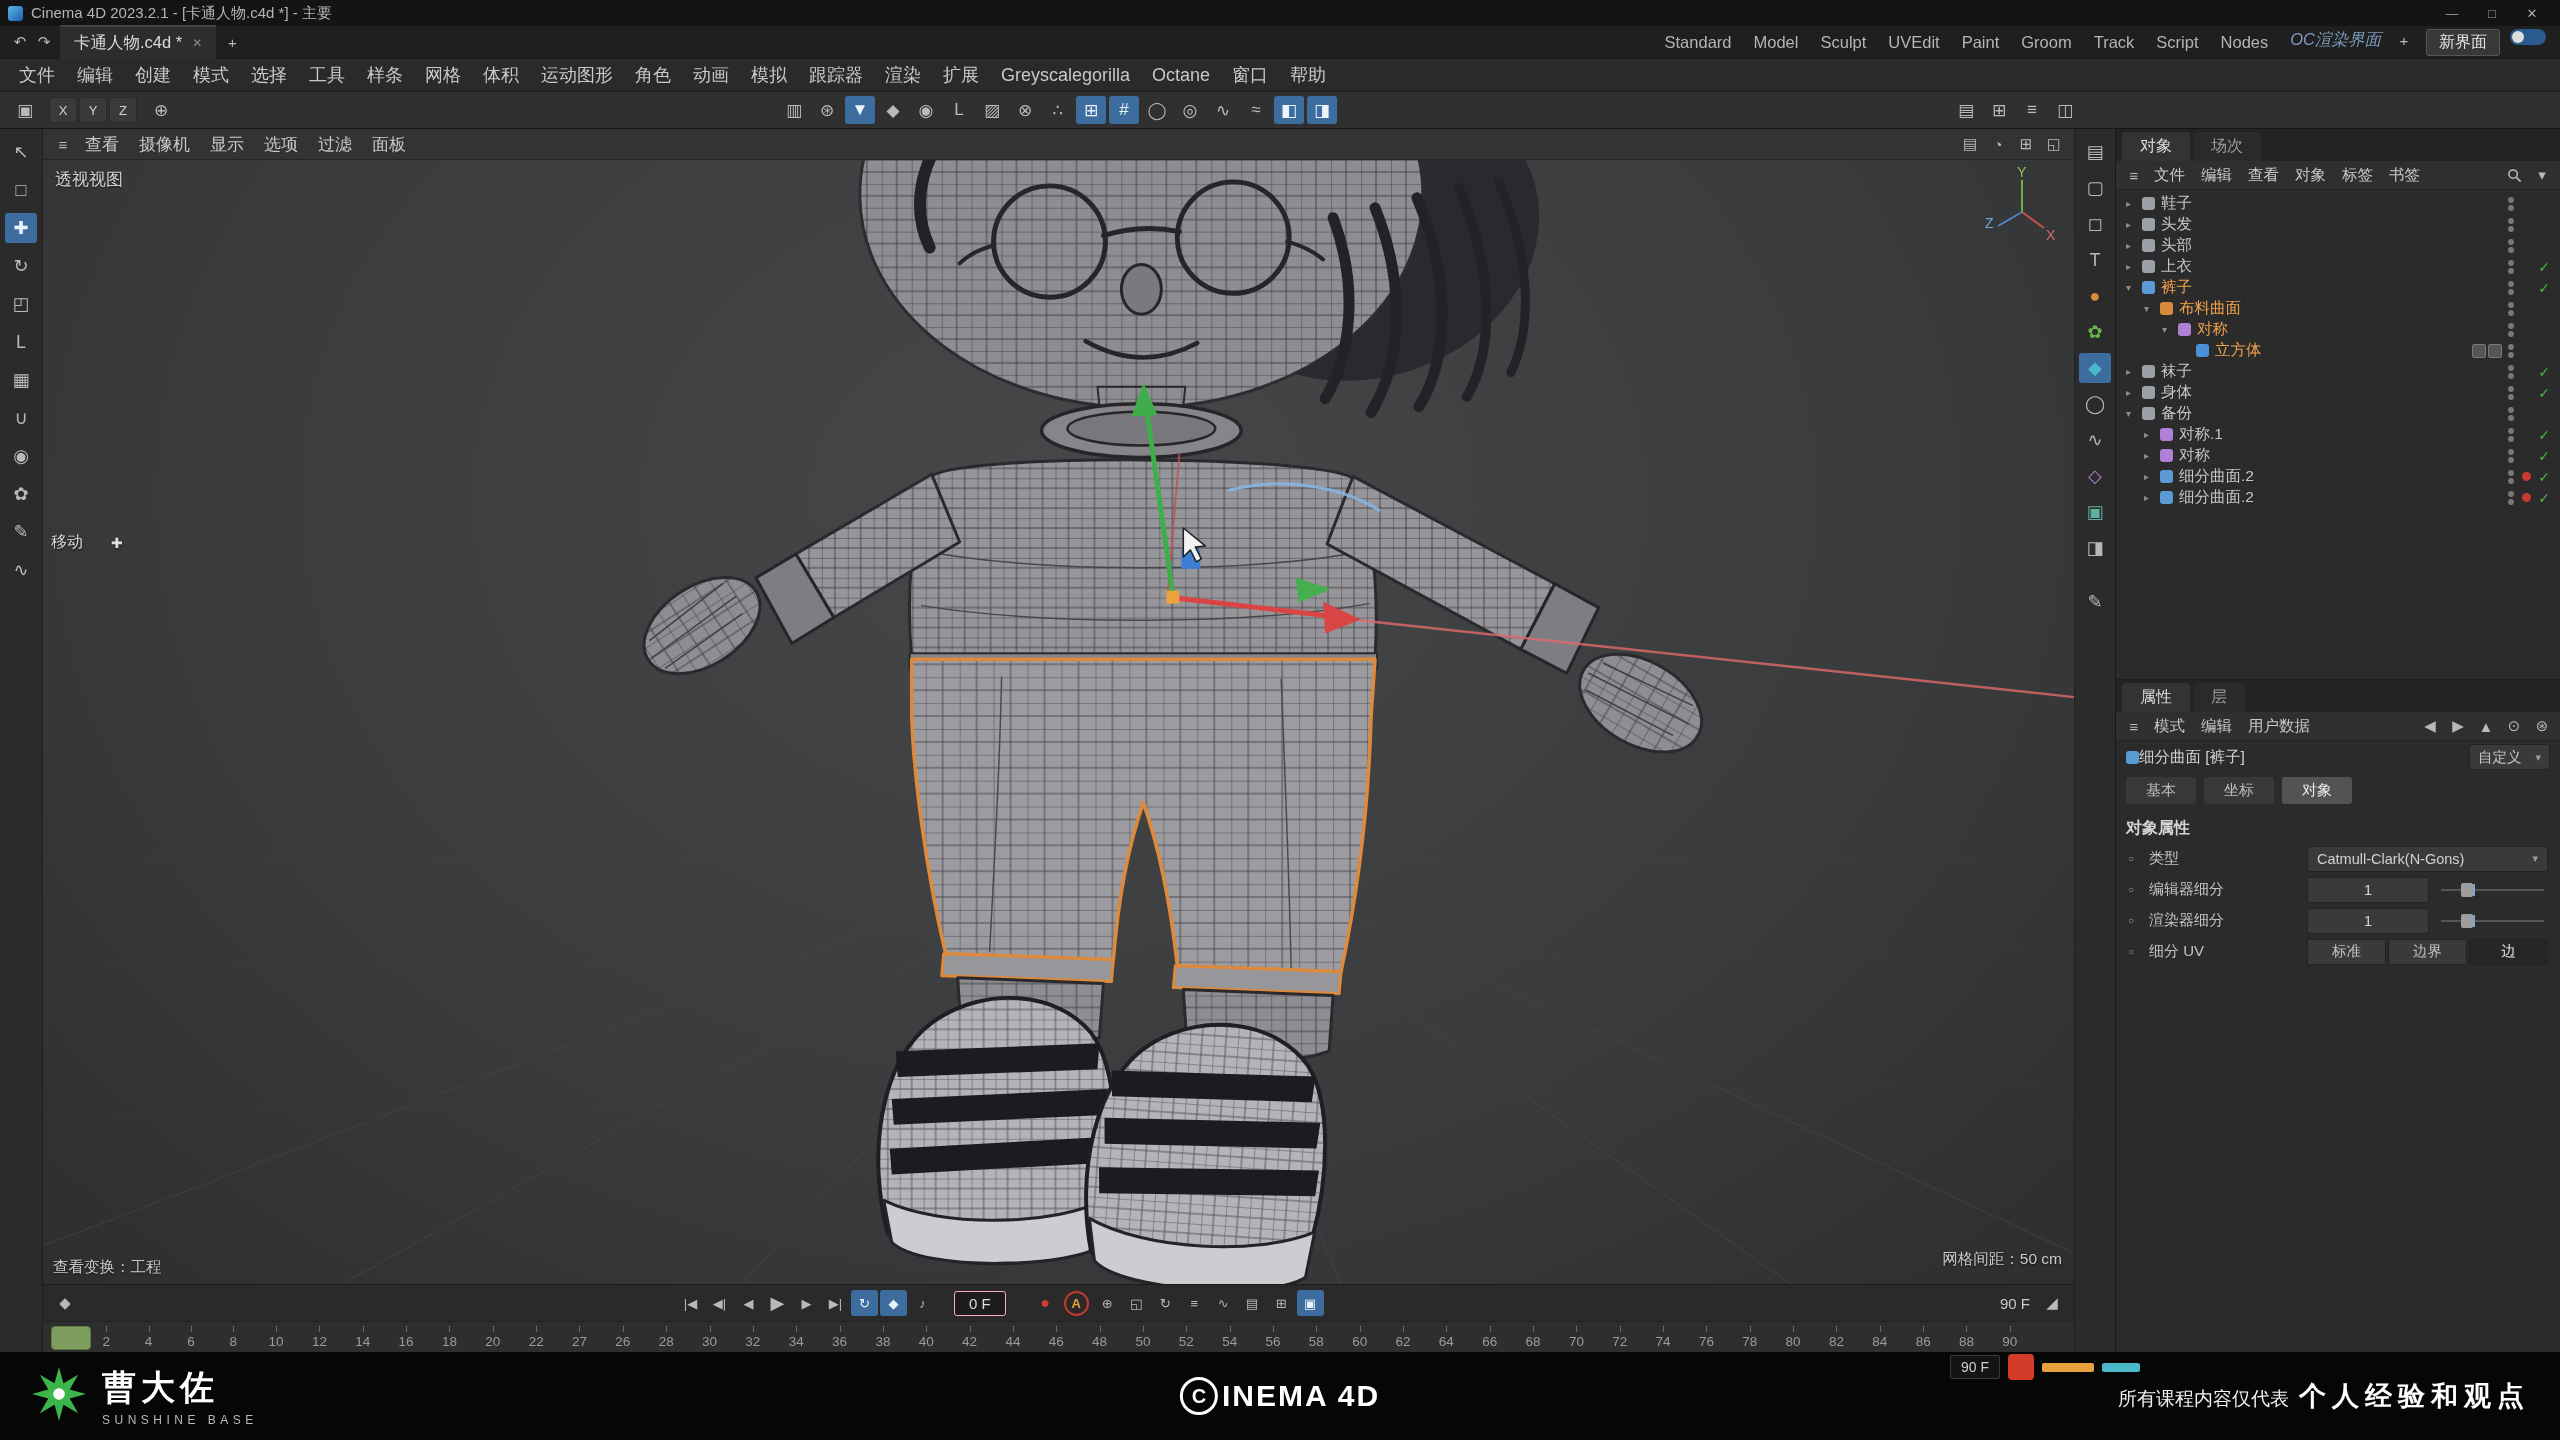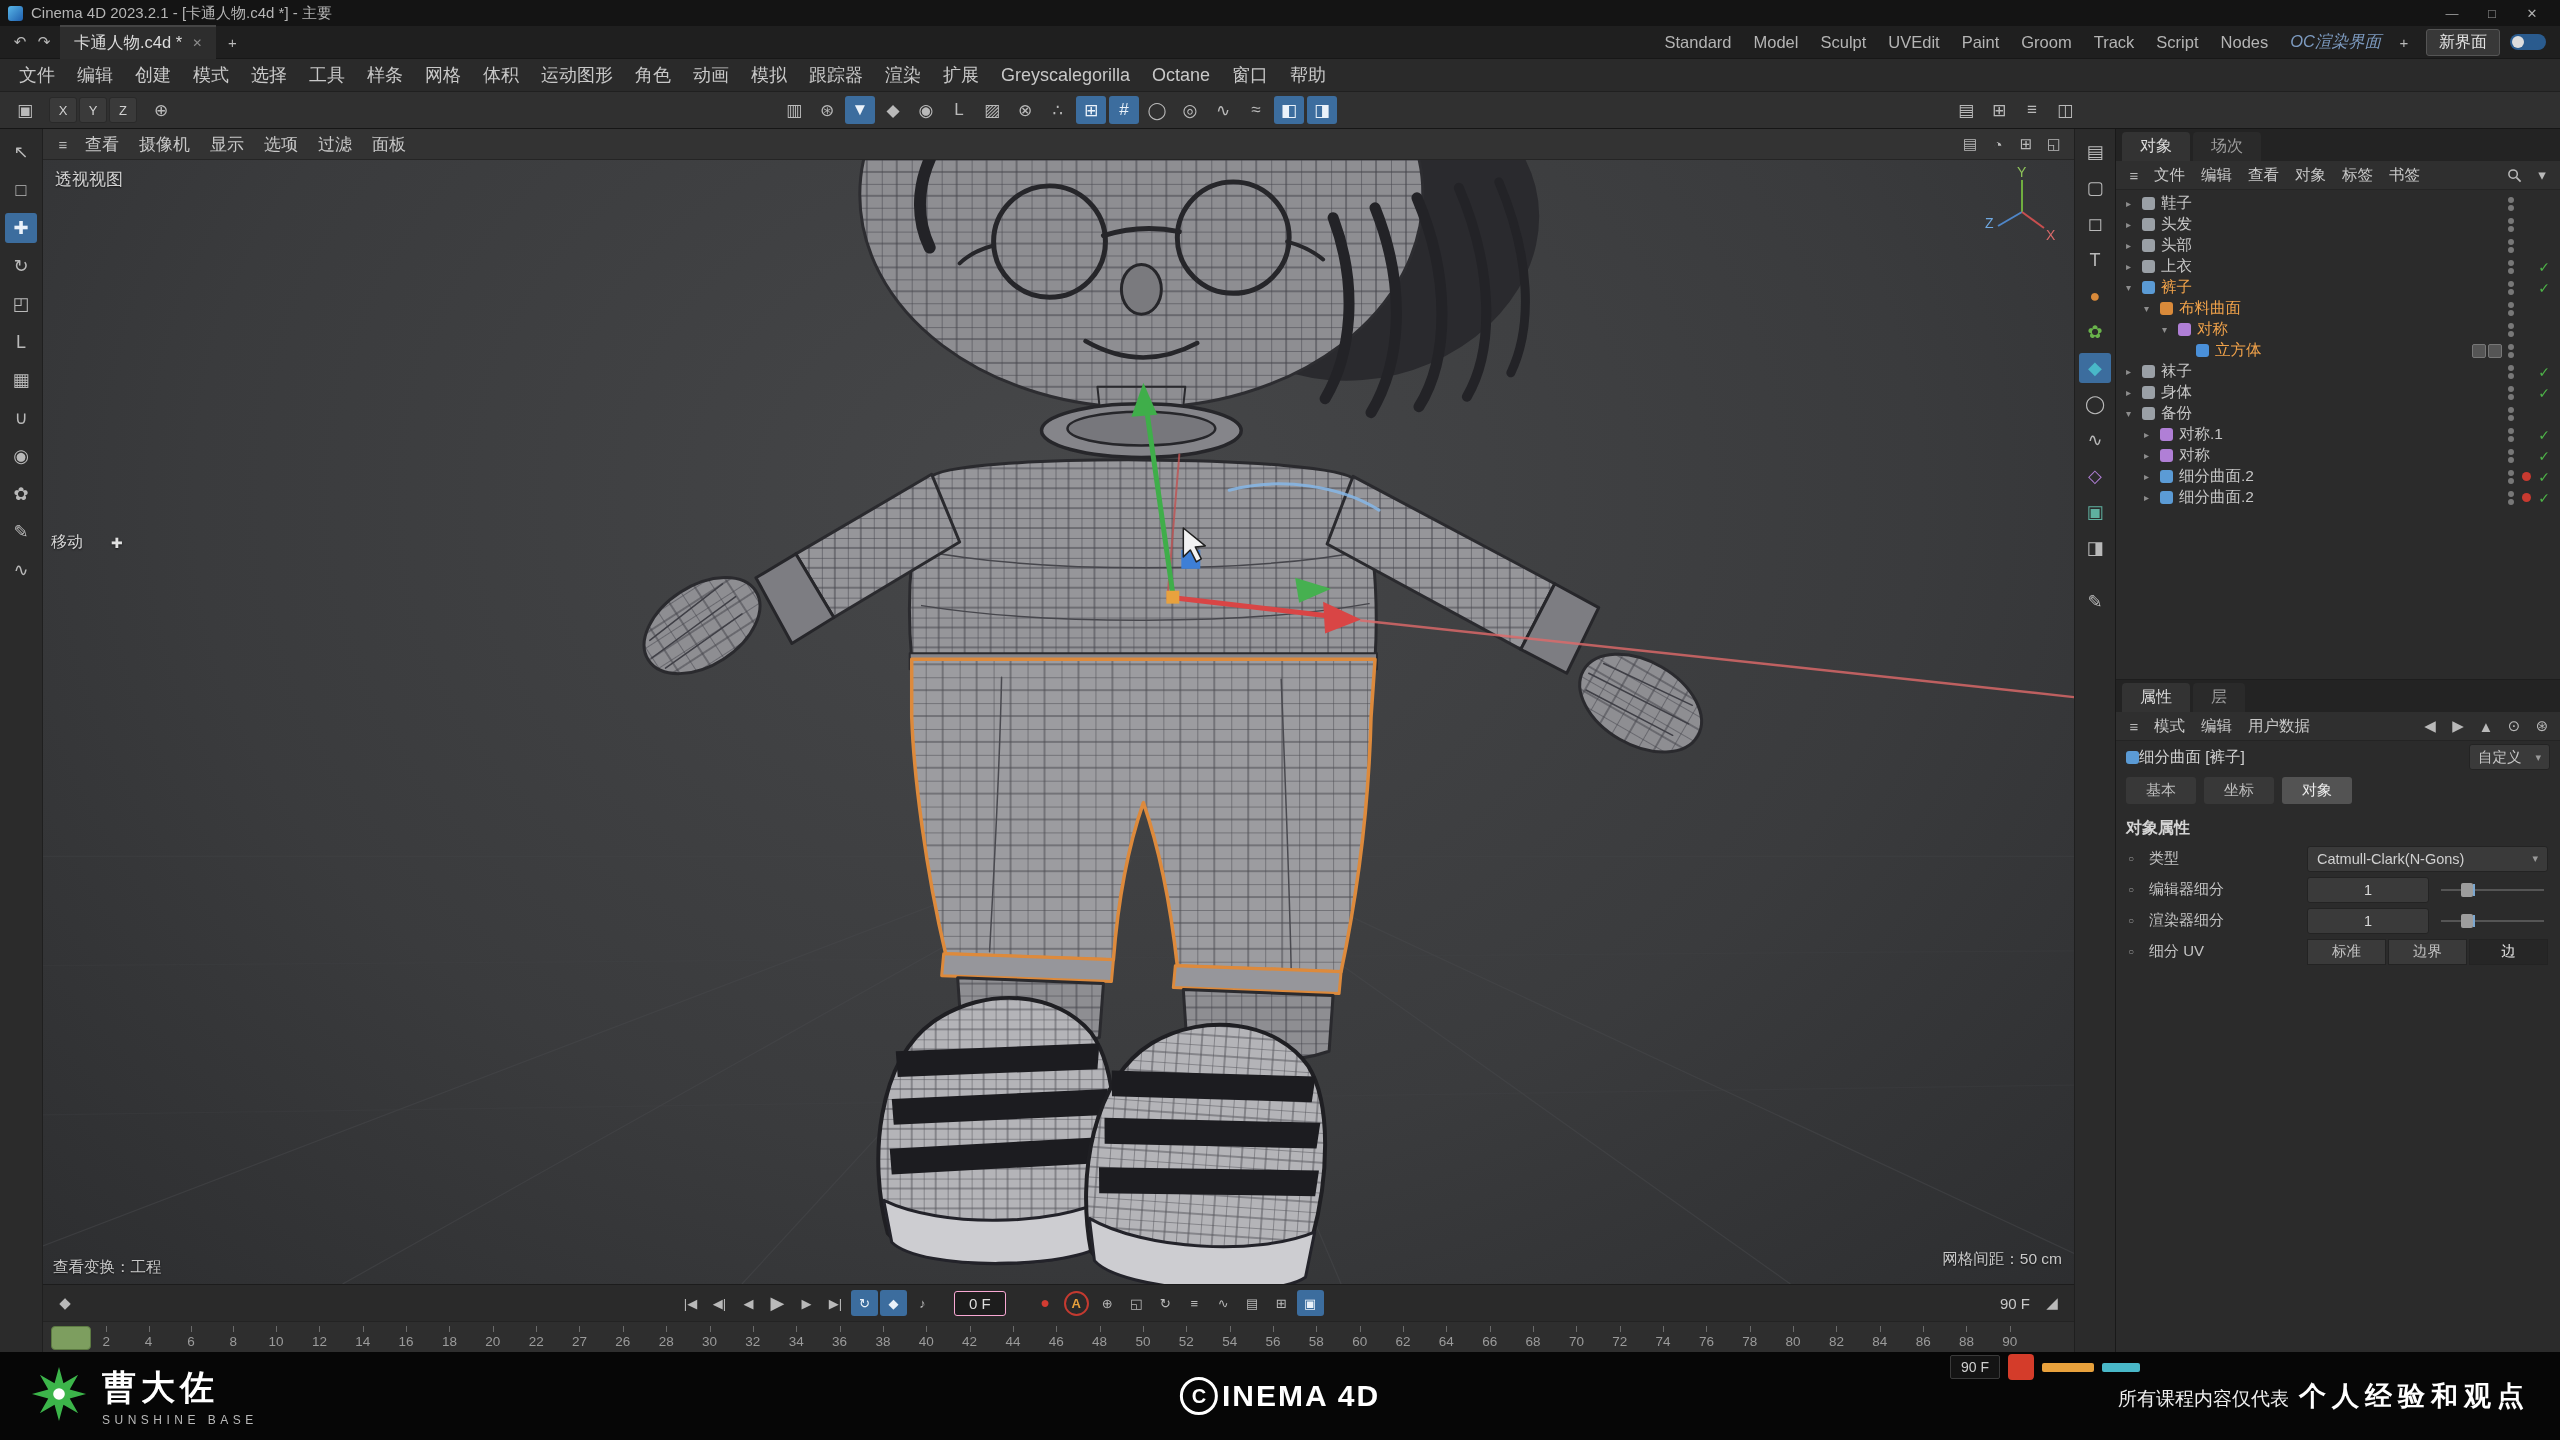--- a/index.html
+++ b/index.html
@@ -13,21 +13,21 @@
   .wbtn{width:40px;height:26px;display:flex;align-items:center;justify-content:center;font-size:13px;color:#9a9a9a;}
   .wbtn.close{color:#b0b0b0;}
 
   
   .tabbar{height:32px;background:#1f1f1f;display:flex;align-items:center;padding:0 8px;flex:none;border-bottom:1px solid #171717;}
   .ib{display:flex;align-items:center;justify-content:center;width:30px;height:28px;border-radius:3px;font-size:17px;color:#b9b9b9;flex:none;}
   .ib.small{width:24px;height:24px;font-size:15px;}
   .ib.active{background:#3c6d9e;color:#eaf2fa;}
   .doc-tab{height:100%;background:#2d2d2d;display:flex;align-items:center;gap:10px;padding:0 14px;font-size:16.5px;color:#dcdcdc;border-top:2px solid #454545;margin:0 4px;}
   .tab-close{font-size:12px;color:#8d8d8d;}
-  .layout-zone{margin-left:auto;display:flex;align-items:center;}
+  .layout-zone{margin-left:auto;display:flex;}
   .layouts{display:flex;align-items:center;}
   .layout-item{padding:0 11px;font-size:16.5px;color:#b4b4b4;}
   .layout-item.oc{color:#7d9bc0;font-style:italic;}
   .new-ui{background:#383838;border:1px solid #555;border-radius:3px;padding:2px 12px;margin:0 10px;font-size:16px;color:#e2e2e2;}
   .switch{width:36px;height:16px;border-radius:8px;background:#2a5b8e;position:relative;margin-right:6px;}
   .switch .knob{position:absolute;left:2px;top:2px;width:12px;height:12px;border-radius:50%;background:#ddd;}
 
   
   .menubar{height:32px;background:#2a2a2a;display:flex;align-items:center;padding:0 8px;font-size:18px;flex:none;border-bottom:1px solid #202020;}
   .menu-item{padding:0 11px;color:#c8c8c8;white-space:nowrap;}

